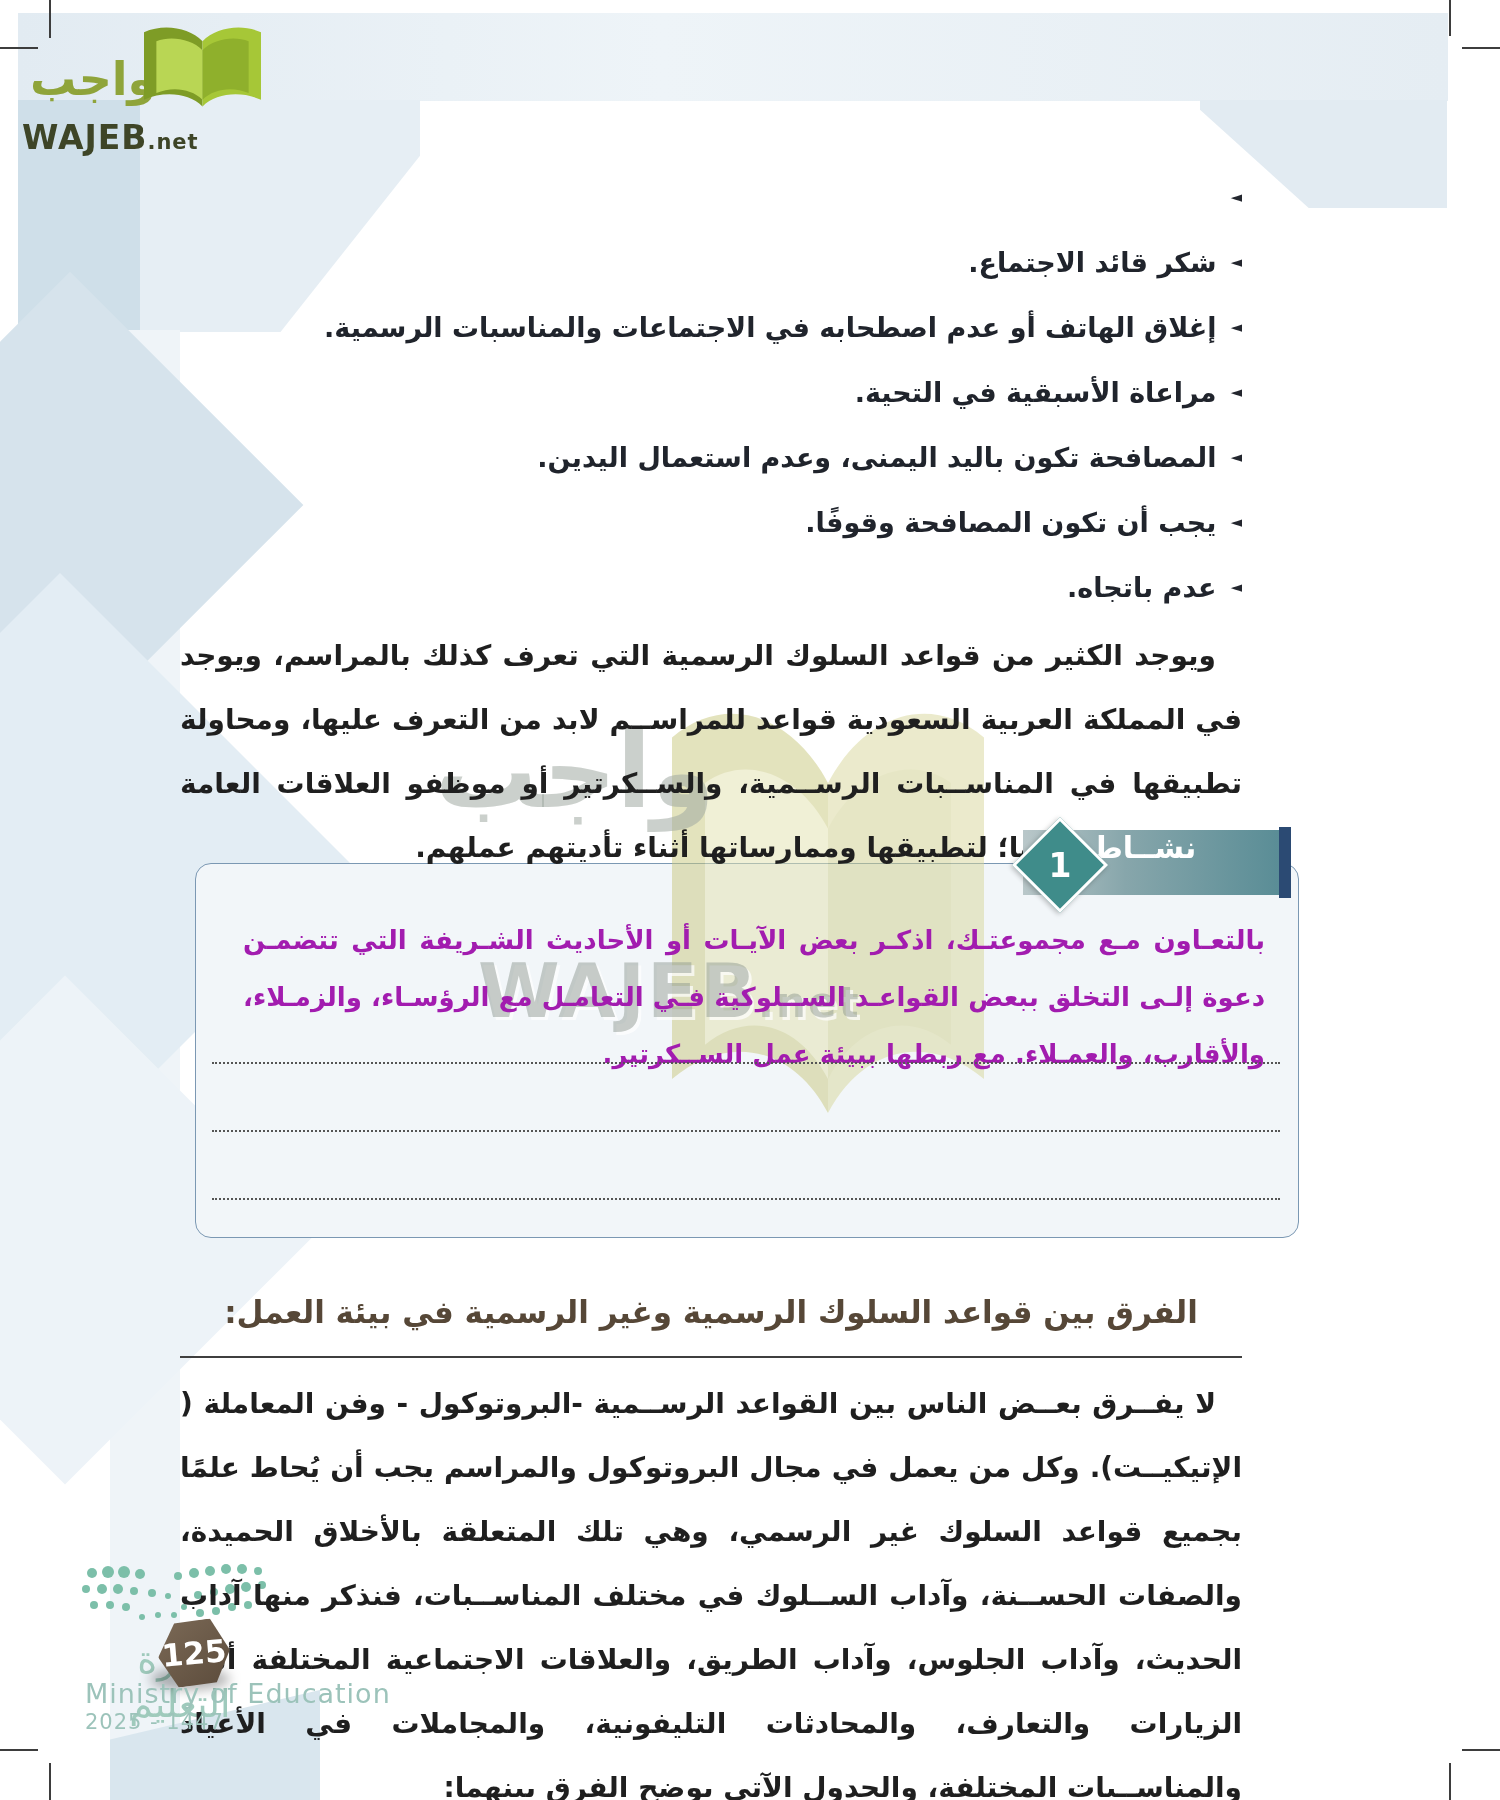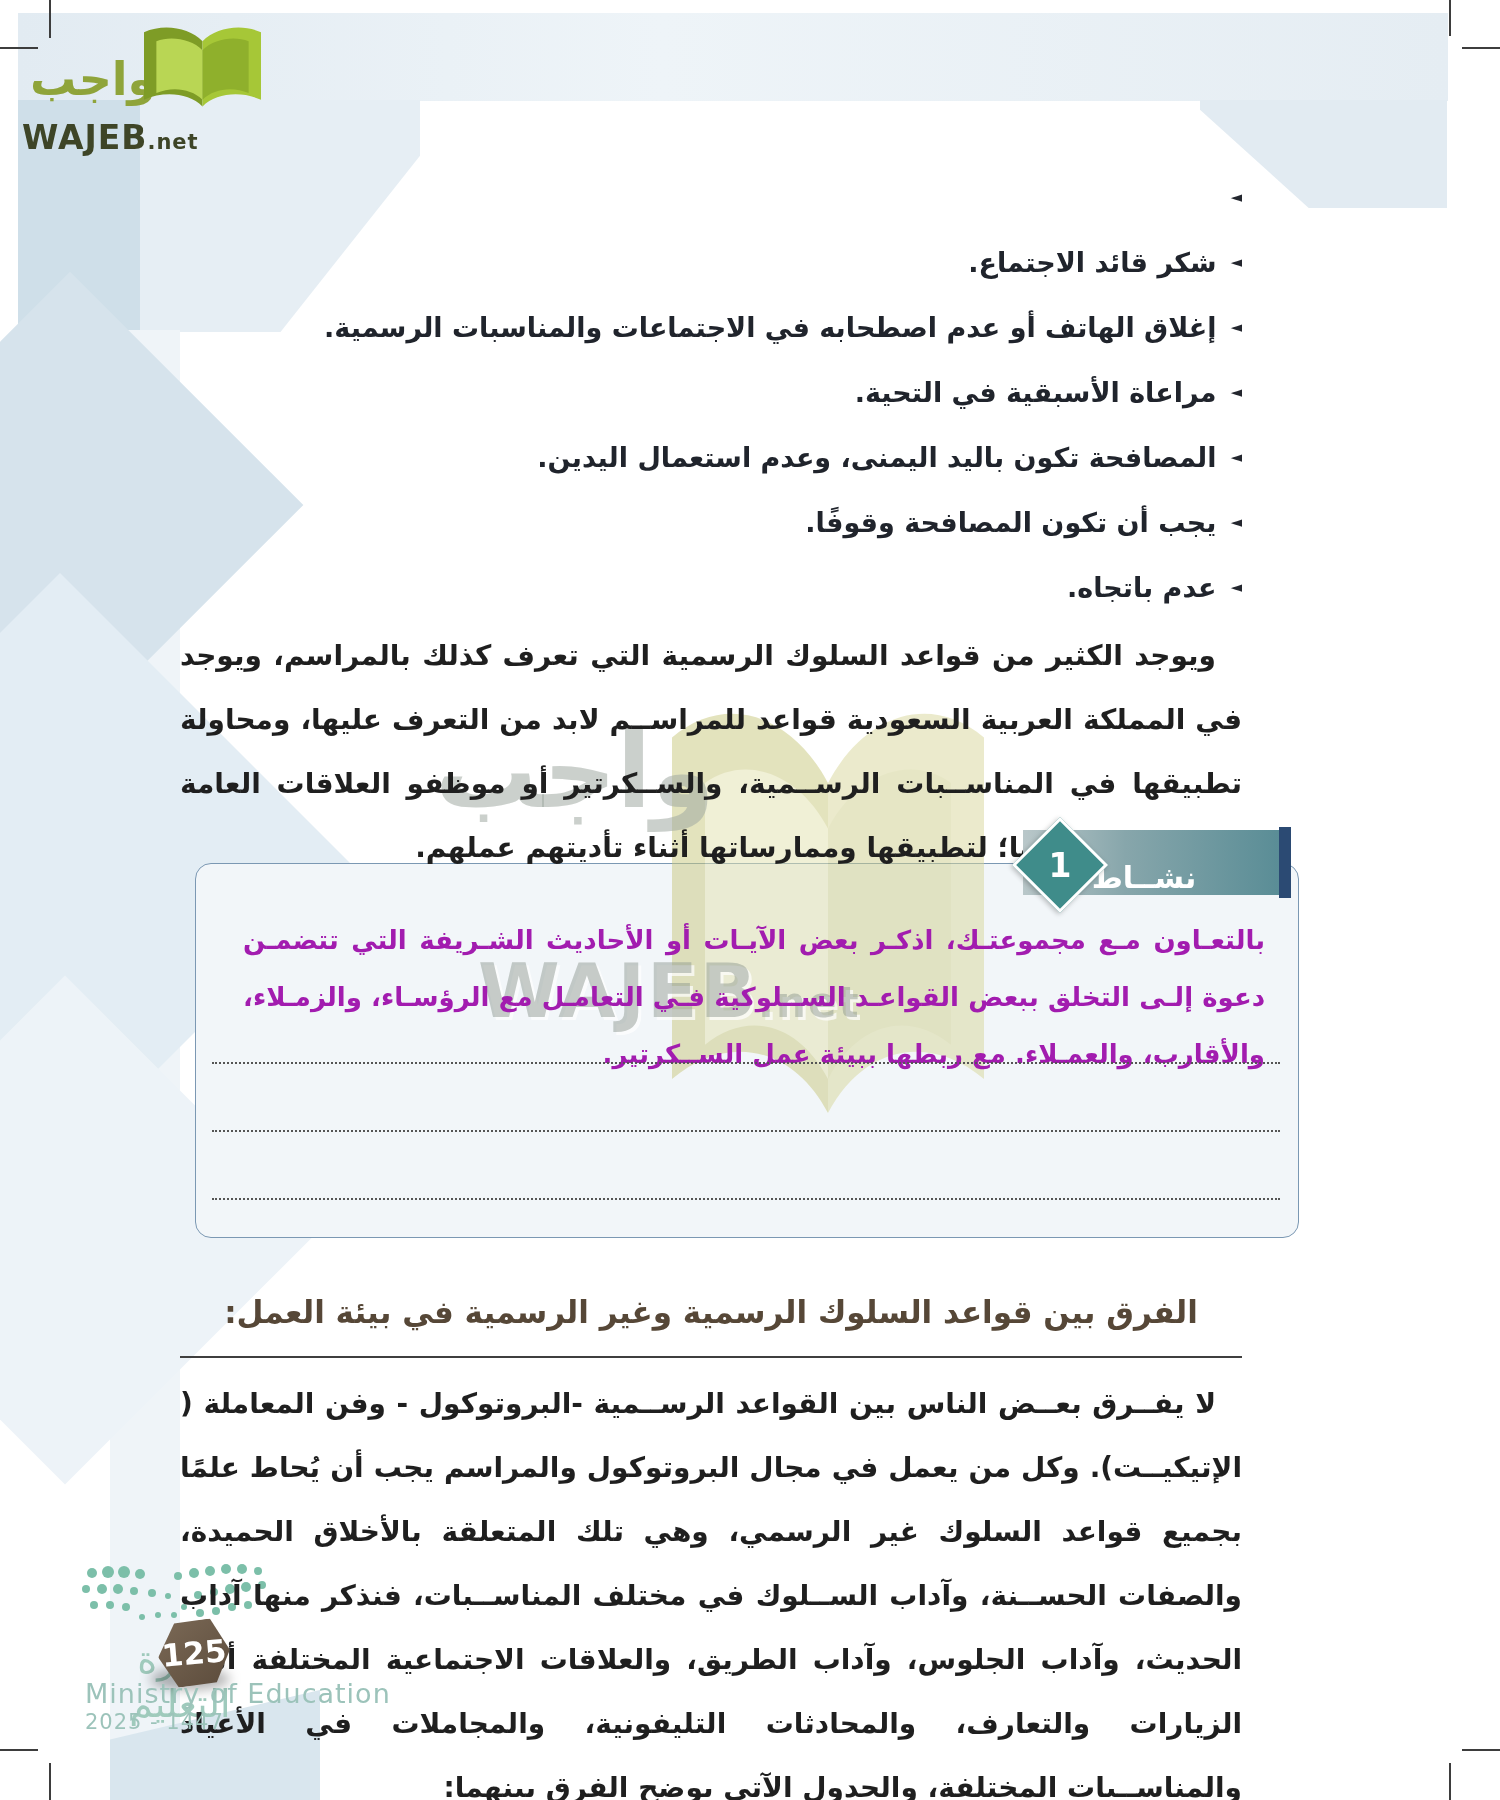--- a/index.html
+++ b/index.html
@@ -40,21 +40,21 @@
           font-size:27px;font-weight:bold;color:#20242c;}
   .bullet .tri{font-size:15px;color:#23262e;line-height:1;}
   .para{left:180px;top:624px;width:1062px;font-size:28px;line-height:64px;font-weight:bold;
         color:#1f1f1f;text-align:justify;text-align-last:right;direction:rtl;z-index:3;text-indent:26px;}
 
   
   .act-box{left:195px;top:863px;width:1102px;height:373px;background:#f2f6f9;
            border:1.5px solid #7b98b3;border-radius:16px;z-index:1;}
   .act-bar{left:1023px;top:830px;width:256px;height:65px;z-index:3;
            background:linear-gradient(90deg,#b9c7c9,#87a6ab 40%,#5a8d96);
-           display:flex;align-items:flex-end;justify-content:center;}
+           display:flex;align-items:flex-start;justify-content:center;}
   .act-bar .label{color:#ffffff;font-size:30px;font-weight:bold;direction:rtl;padding-right:14px;}
   .act-navy{left:1279px;top:827px;width:12px;height:71px;background:#2b4a73;z-index:3;}
   .act-diamond{left:1026px;top:831px;width:62px;height:62px;background:#3f8c8a;border:3px solid #fff;
            transform:rotate(45deg);z-index:4;box-shadow:0 2px 5px rgba(0,0,0,.25);
            display:flex;align-items:center;justify-content:center;}
   .act-diamond span{transform:rotate(-45deg);color:#fff;font-size:33px;font-weight:bold;}
   .act-text{left:243px;top:912px;width:1022px;font-size:26px;line-height:57px;font-weight:bold;
            color:#a21caf;text-align:justify;text-align-last:right;direction:rtl;z-index:3;}
   .dotline{left:212px;width:1068px;border-bottom:2px dotted #555;z-index:3;height:0;}
 

